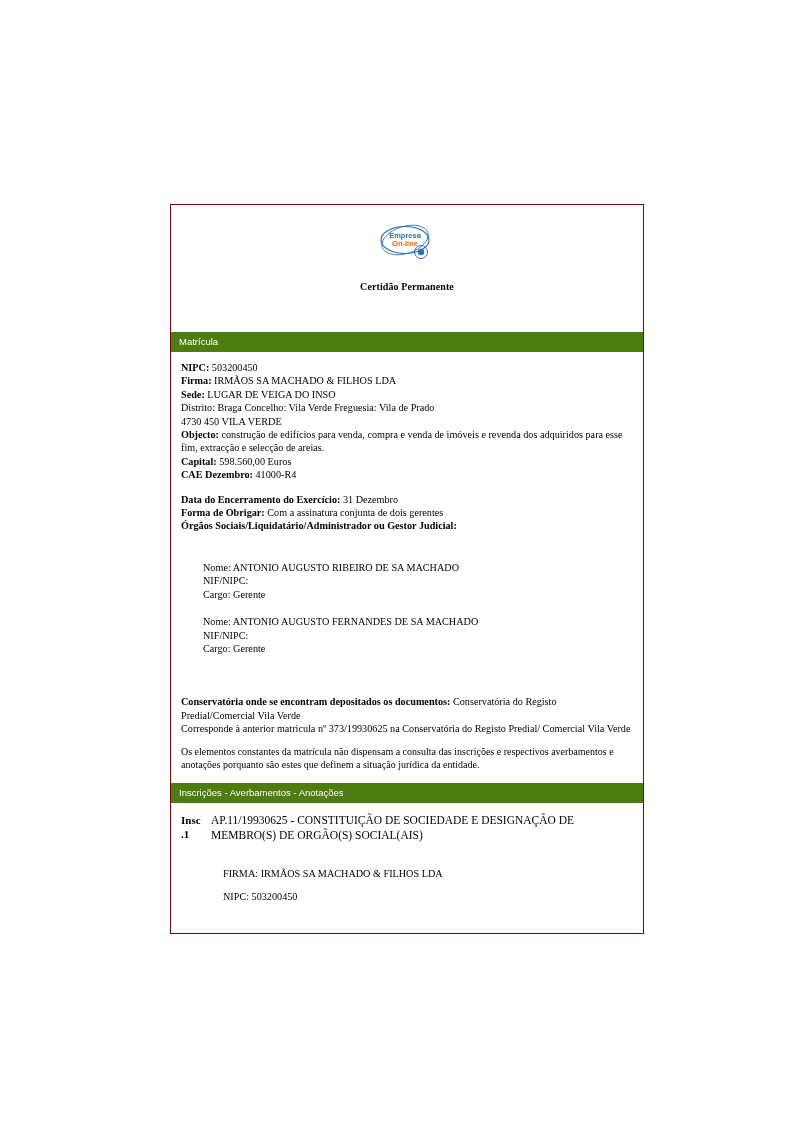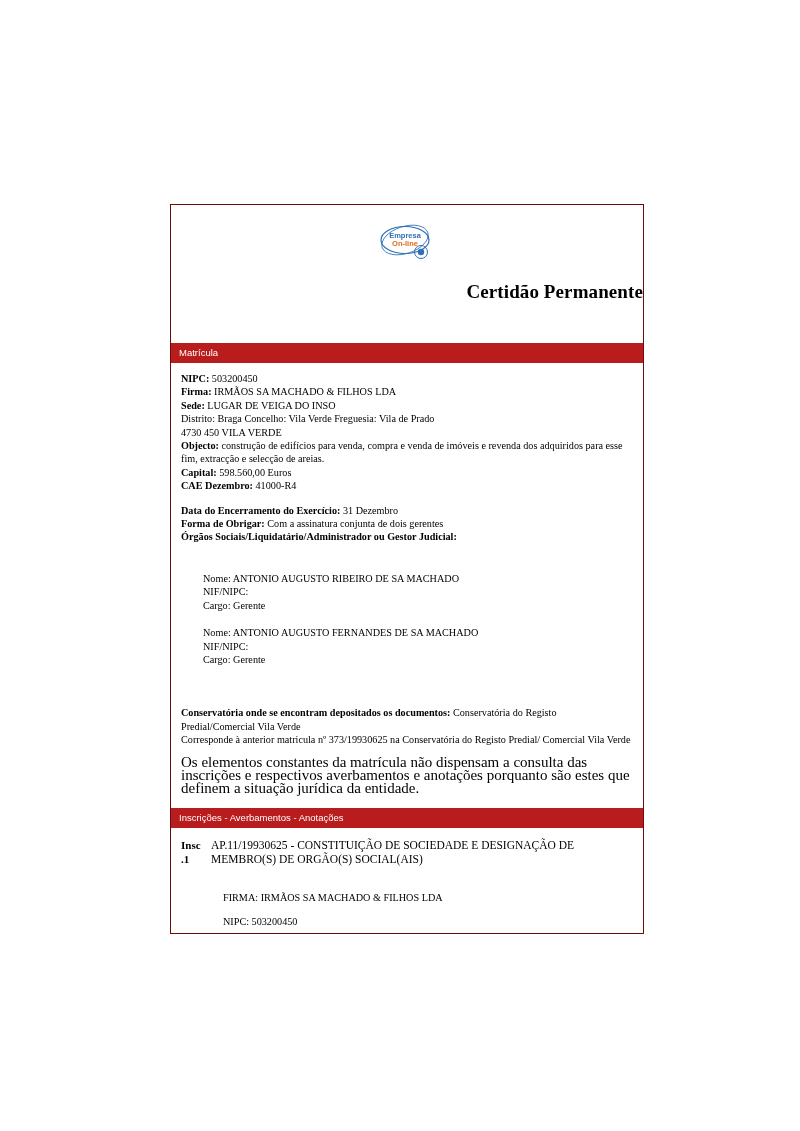--- a/index.html
+++ b/index.html
@@ -42,50 +42,50 @@
     box-sizing: border-box;
   }
   .logo {
     display: inline-block;
     position: relative;
     width: 70px;
     height: 46px;
   }
   .logo svg { display: block; }
   .doc-title {
-    text-align: right;
-    font-size: 19px;
+    text-align: center;
+    font-size: 10px;
     font-weight: bold;
     margin-top: 18px;
     margin-bottom: 0;
     letter-spacing: 0.1px;
   }
   .section-bar {
-    background: #b91c1c;
+    background: #4d7c0f;
     color: #ffffff;
     font-size: 9.5px;
     font-family: "Liberation Sans", sans-serif;
     padding: 4px 8px 5px 8px;
     margin: 0;
   }
   .bar-gap-top { margin-top: 40px; }
   .body-block {
     padding: 9px 10px 6px 10px;
     font-size: 10.2px;
     line-height: 13.4px;
   }
   .body-block .ln { margin: 0; }
   .lbl { font-weight: bold; }
   .gap { height: 11px; }
   .indent1 { padding-left: 10px; }
   .indent2 { padding-left: 22px; }
   .blk-gap { height: 9px; }
   .note {
     margin: 0;
-    font-size: 15px;
+    font-size: 10px;
     line-height: 13.4px;
   }
   .insc-wrap {
     display: flex;
     padding: 10px 10px 0 10px;
     font-size: 11px;
   }
   .insc-num {
     font-weight: bold;
     width: 30px;

